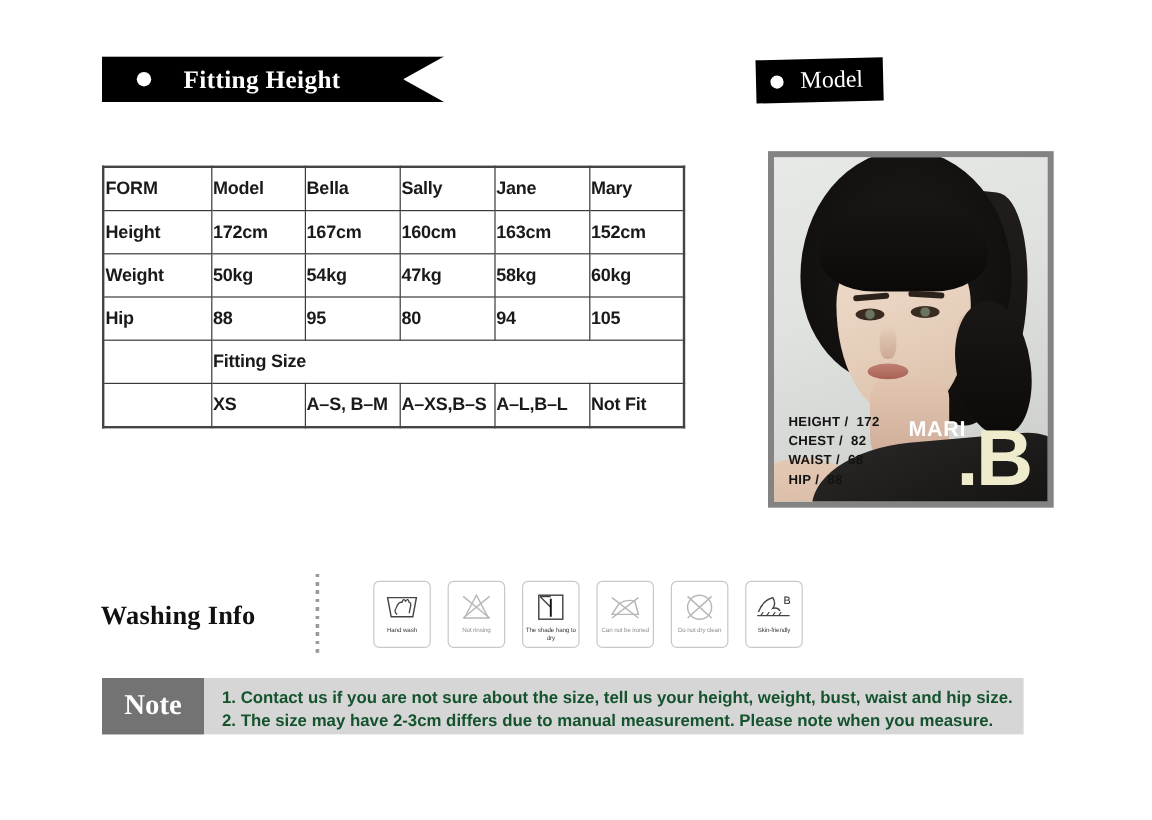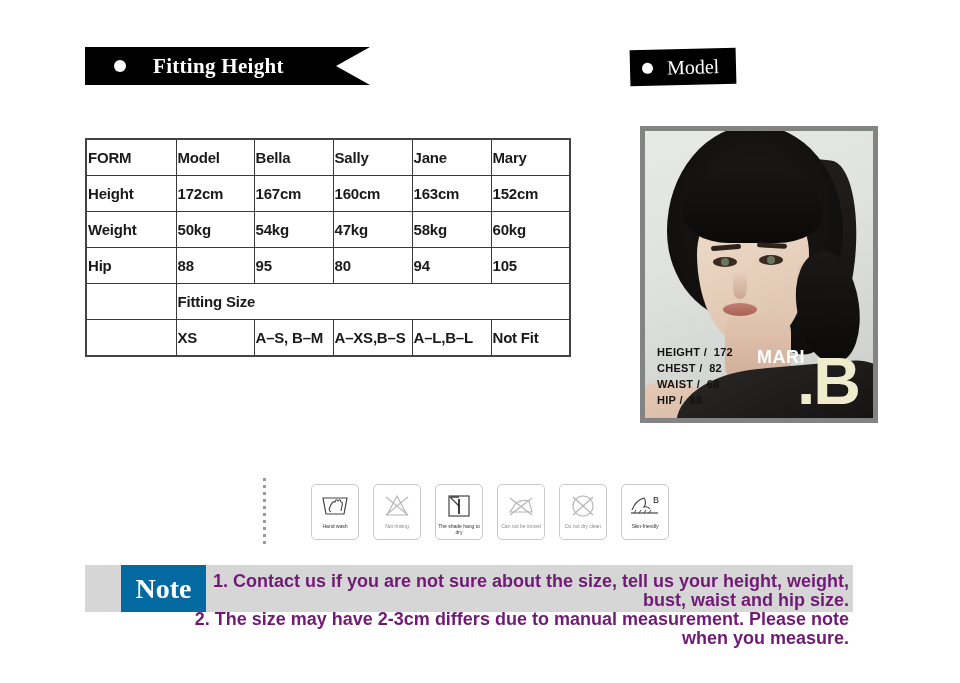--- a/index.html
+++ b/index.html
@@ -186,27 +186,27 @@
   }
   .wicon.muted .glyph svg{opacity:.42;}
   .wicon.muted .cap{color:#8e8e8e;}
 
   
   #note-bar{
     position:absolute;left:85px;top:565px;width:768px;height:47px;
     background:#d6d6d6;
   }
   #note-label{
-    position:absolute;left:0;top:0;width:85px;height:47px;background:#0369a1;
+    position:absolute;left:0;top:0;width:85px;height:47px;background:#737373;
     display:flex;align-items:center;justify-content:center;
-    color:#fff;font-family:"Liberation Serif",serif;font-size:28px;font-weight:700;margin-left:36px;
+    color:#fff;font-family:"Liberation Serif",serif;font-size:24px;font-weight:700;
   }
   #note-lines{
     position:absolute;left:100px;top:7px;right:4px;
-    font-size:18px;font-weight:700;color:#701a75;line-height:19px;text-align:right;
+    font-size:14px;font-weight:700;color:#14532d;line-height:19px;
   }
 </style>
 </head>
 <body>
 
 <div class="page">
 
   <div id="fitting-banner">
     <span class="dot"></span>
     <span id="fitting-title">Fitting Height</span>
@@ -308,20 +308,21 @@
 
       <div id="photo-stats">
         <div>HEIGHT /  172</div>
         <div>CHEST /  82</div>
         <div>WAIST /  68</div>
         <div>HIP /  88</div>
       </div>
     </div>
   </div>
 
+  <div id="washing-title">Washing Info</div>
   <div id="washing-divider"></div>
 
   <div id="washing-icons">
 
     <div class="wicon">
       <div class="glyph">
         <svg width="30" height="26" viewBox="0 0 30 26">
           <path d="M3 5 H27 L24 21 H6 Z" fill="none" stroke="#444" stroke-width="1.2"></path>
           <path d="M10 14 q2-6 5-5 q1-4 3-1 q2-3 3 1 q2 0 1 4 l-1 5" fill="none" stroke="#444" stroke-width="1.1"></path>
           <path d="M10 14 q-2 3 1 5" fill="none" stroke="#444" stroke-width="1.1"></path>

